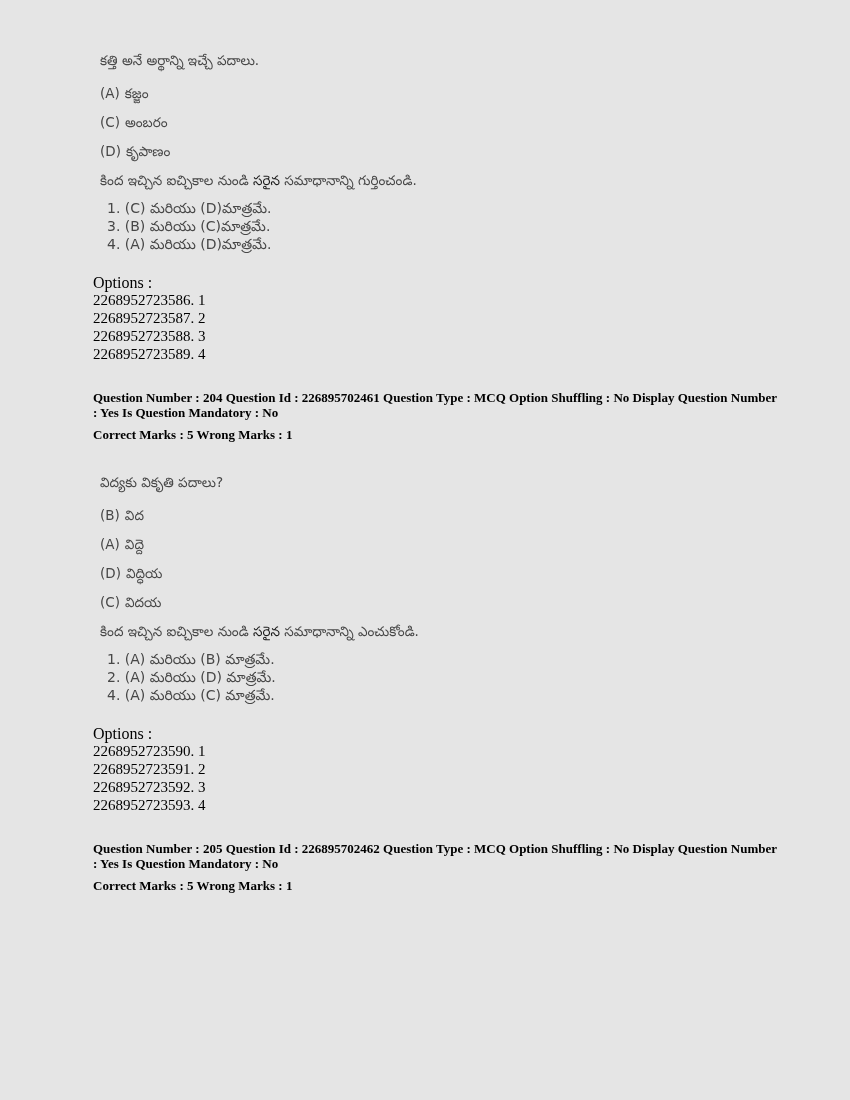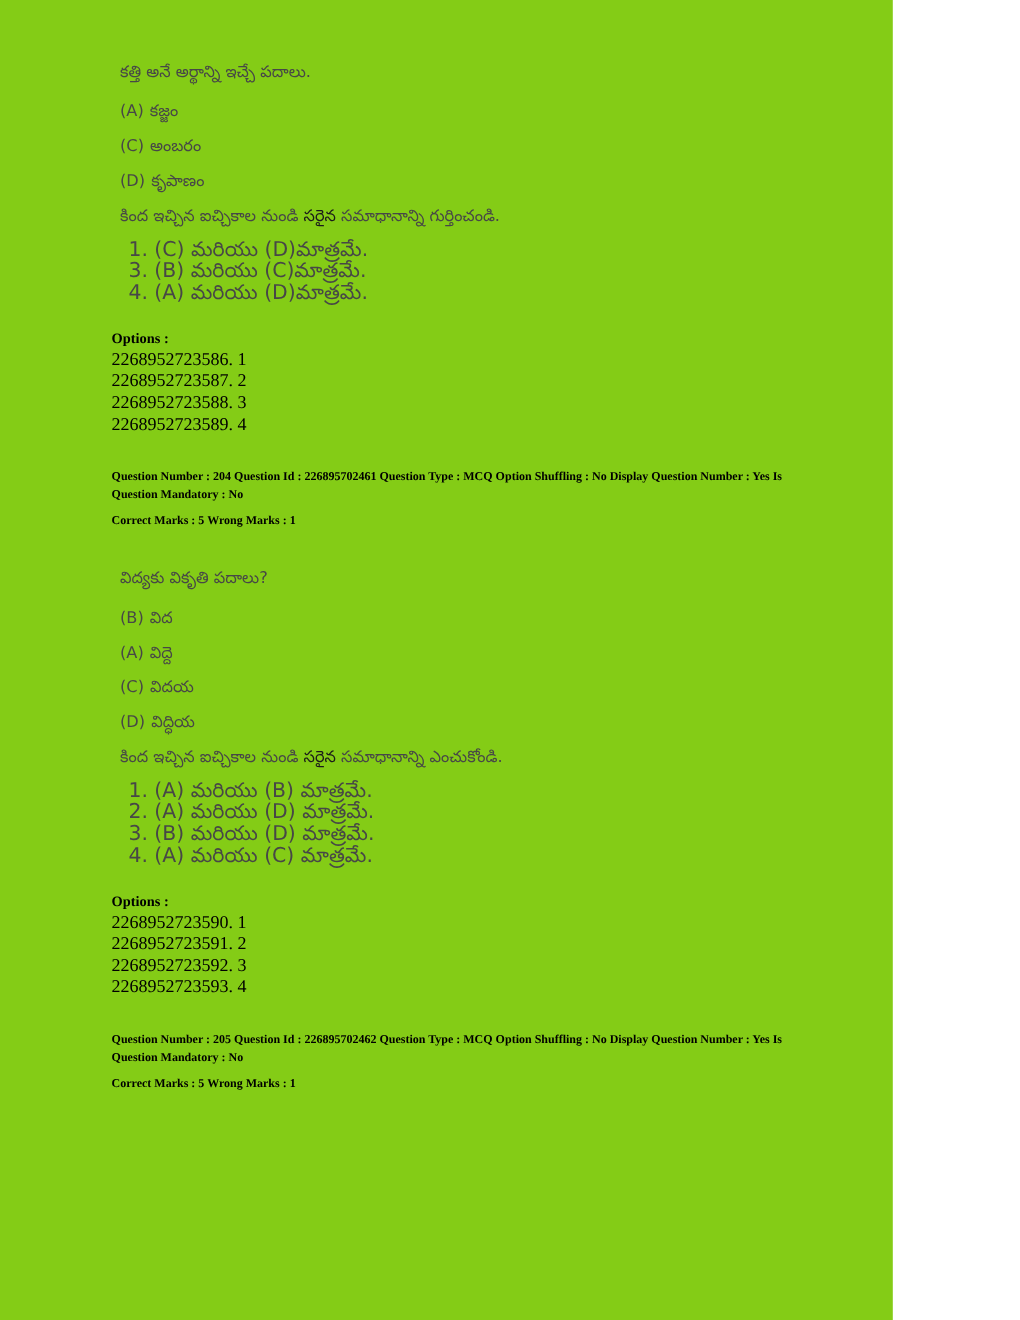--- a/index.html
+++ b/index.html
@@ -9,24 +9,24 @@
   }
   body {
     width: 850px;
     height: 1100px;
     font-family: "Liberation Serif", serif;
     color: #000000;
     overflow: hidden;
   }
   .page {
     box-sizing: border-box;
-    width: 744px;
+    width: 850px;
     height: 1100px;
     padding: 52px 60px 0 93px;
-    background: #84cc16;
+    background: #e5e5e5;
   }
   
   .telugu {
     font-family: "DejaVu Sans", sans-serif;
     color: #474747;
     font-size: 13.5px;
     line-height: 17px;
   }
   .prompt {
     margin: 0 0 16px 7px;
@@ -43,44 +43,44 @@
   .instruction strong {
     color: #1a1a1a;
     font-weight: normal;
   }
   .numbered {
     list-style: none;
     margin: 0 0 0 14px;
     padding: 0;
   }
   .numbered li {
-    font-size: 17px;
+    font-size: 14px;
     line-height: 13px;
     margin-bottom: 5px;
   }
   .options-heading {
     font-family: "Liberation Serif", serif;
-    font-weight: bold;
-    font-size: 12px;
+    font-weight: normal;
+    font-size: 16px;
     color: #000;
     margin: 24px 0 3px 0;
     line-height: 15px;
   }
   .option-id {
     font-family: "Liberation Serif", serif;
     font-weight: normal;
     font-size: 15px;
     color: #000;
     margin: 0 0 2.5px 0;
     line-height: 15.5px;
   }
   .meta {
     font-family: "Liberation Serif", serif;
     font-weight: bold;
-    font-size: 10px;
+    font-size: 13px;
     line-height: 15.5px;
     color: #000;
     max-width: 690px;
     margin: 27px 0 0 0;
   }
   .meta.marks {
     margin-top: 6px;
   }
   .question-block + .question-block {
     margin-top: 32px;
@@ -117,30 +117,29 @@
     <p class="meta">Question Number : 204 Question Id : 226895702461 Question Type : MCQ Option Shuffling : No Display Question Number : Yes Is Question Mandatory : No</p>
     <p class="meta marks">Correct Marks : 5 Wrong Marks : 1</p>
   </section>
 
   <section class="question-block">
     <p class="telugu prompt">విద్యకు వికృతి పదాలు?</p>
 
     <div class="choices">
       <p class="telugu choice"><span class="choice-label">(B)</span><span>విద</span></p>
       <p class="telugu choice"><span class="choice-label">(A)</span><span>విద్దె</span></p>
+      <p class="telugu choice"><span class="choice-label">(D)</span><span>విద్ధియ</span></p>
       <p class="telugu choice"><span class="choice-label">(C)</span><span>విదయ</span></p>
-      <p class="telugu choice"><span class="choice-label">(D)</span><span>విద్ధియ</span></p>
     </div>
 
     <p class="telugu instruction"><span>కింద ఇచ్చిన ఐచ్చికాల నుండి </span><strong>సరైన</strong><span> సమాధానాన్ని ఎంచుకోండి.</span></p>
 
     <ul class="numbered telugu">
       <li>1. (A) మరియు (B) మాత్రమే.</li>
       <li>2. (A) మరియు (D) మాత్రమే.</li>
-      <li>3. (B) మరియు (D) మాత్రమే.</li>
       <li>4. (A) మరియు (C) మాత్రమే.</li>
     </ul>
 
     <p class="options-heading">Options :</p>
     <p class="option-id">2268952723590. 1</p>
     <p class="option-id">2268952723591. 2</p>
     <p class="option-id">2268952723592. 3</p>
     <p class="option-id">2268952723593. 4</p>
 
     <p class="meta">Question Number : 205 Question Id : 226895702462 Question Type : MCQ Option Shuffling : No Display Question Number : Yes Is Question Mandatory : No</p>

